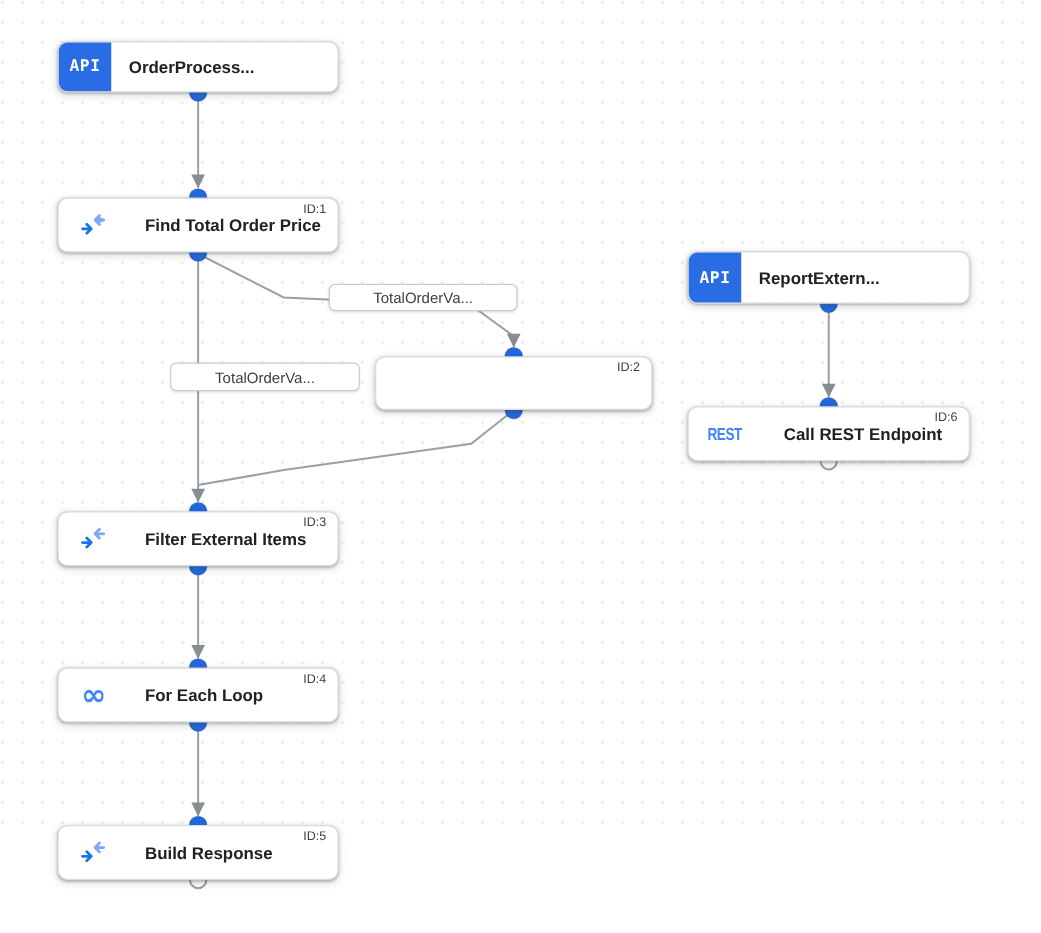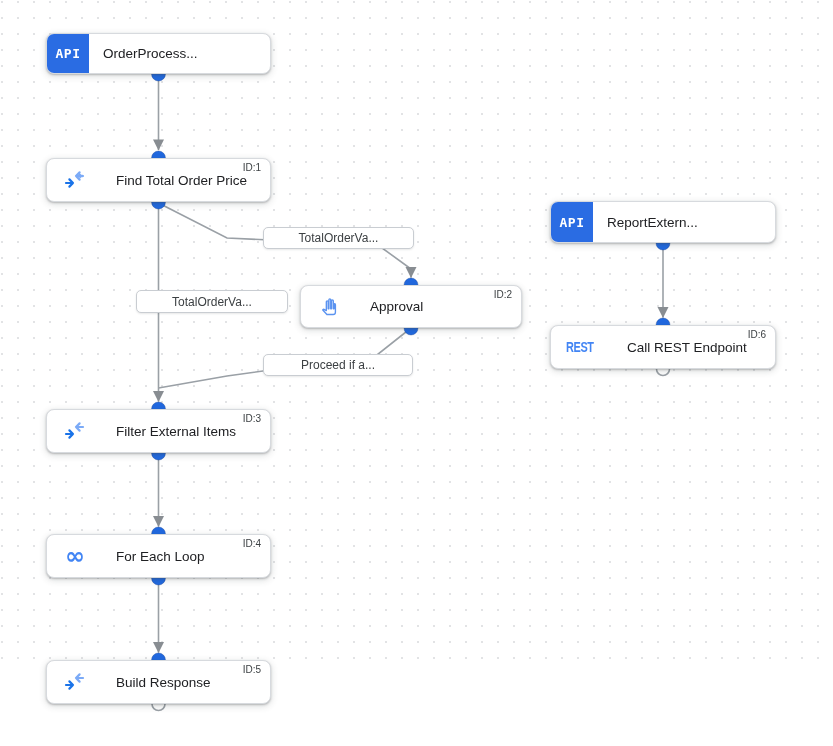--- a/index.html
+++ b/index.html
@@ -32,21 +32,21 @@
     border-radius: 8px;
     box-shadow: 0 1px 2px rgba(60,64,67,0.30), 0 2px 6px 1px rgba(60,64,67,0.15);
     display: flex;
     align-items: center;
   }
   .node .task-body {
     display: flex; align-items: center;
     padding-left: 15px; gap: 28px; width: 100%;
   }
   .node-label {
-    font-size: 13.5px; font-weight: normal; color: #202124;
+    font-size: 13.5px; font-weight: bold; color: #202124;
     white-space: nowrap;
   }
   .id-badge {
     position: absolute; top: 3px; right: 9px;
     font-size: 10px; color: #3c4043;
   }
 
   
   .trigger-badge {
     width: 42px; align-self: stretch;
@@ -142,28 +142,20 @@
           <path d="M20,6 l-7,0 3.6,-3.6 M13,6 l3.6,3.6" stroke="#7baaf7" stroke-width="2.2" fill="none" stroke-linejoin="round" stroke-linecap="round"></path>
           <path d="M3,13 l7,0 M10,13 l-3.6,-3.6 M10,13 l-3.6,3.6" stroke="#1a73e8" stroke-width="2.2" fill="none" stroke-linejoin="round" stroke-linecap="round"></path>
         </svg>
       </span>
       <span class="node-label">Find Total Order Price</span>
     </div>
     <span class="id-badge">ID:1</span>
   </div>
 
   <div class="node" style="left:300px; top:285px; width:222px; height:43px;">
-    <div class="task-body">
-      <span class="icon-box">
-        <svg width="22" height="22" viewBox="0 0 24 24">
-          <path d="M18.5 8.5c-.55 0-1 .45-1 1V14h-.8V5.3c0-.55-.45-1-1-1s-1 .45-1 1V14h-.8V4.2c0-.55-.45-1-1-1s-1 .45-1 1V14h-.8V6.3c0-.55-.45-1-1-1s-1 .45-1 1v9.6l-2.5-1.35c-.35-.19-.78-.1-1.02.21l-.38.48 4.5 4.9h6.8c1.38 0 2.5-1.12 2.5-2.5V9.5c0-.55-.45-1-1-1z" fill="#ffffff" stroke="#5b93f0" stroke-width="1.5" stroke-linejoin="round"></path>
-        </svg>
-      </span>
-      <span class="node-label">Approval</span>
-    </div>
     <span class="id-badge">ID:2</span>
   </div>
 
   <div class="node" style="left:46px; top:409px; width:225px; height:44px;">
     <div class="task-body">
       <span class="icon-box">
         <svg width="24" height="20" viewBox="0 0 24 20">
           <path d="M20,6 l-7,0 3.6,-3.6 M13,6 l3.6,3.6" stroke="#7baaf7" stroke-width="2.2" fill="none" stroke-linejoin="round" stroke-linecap="round"></path>
           <path d="M3,13 l7,0 M10,13 l-3.6,-3.6 M10,13 l-3.6,3.6" stroke="#1a73e8" stroke-width="2.2" fill="none" stroke-linejoin="round" stroke-linecap="round"></path>
         </svg>
@@ -206,15 +198,14 @@
       <span class="rest-glyph">REST</span>
       <span class="node-label">Call REST Endpoint</span>
     </div>
     <span class="id-badge">ID:6</span>
   </div>
 
   <div class="edge-label" style="left:227px; top:227px; width:151px; height:22px;">TotalOrderVa...</div>
 
   <div class="edge-label" style="left:100px; top:290px; width:152px; height:23px;">TotalOrderVa...</div>
 
-  <div class="edge-label" style="left:227px; top:354px; width:150px; height:22px;">Proceed if a...</div>
 
 </div>
 
 </body></html>

